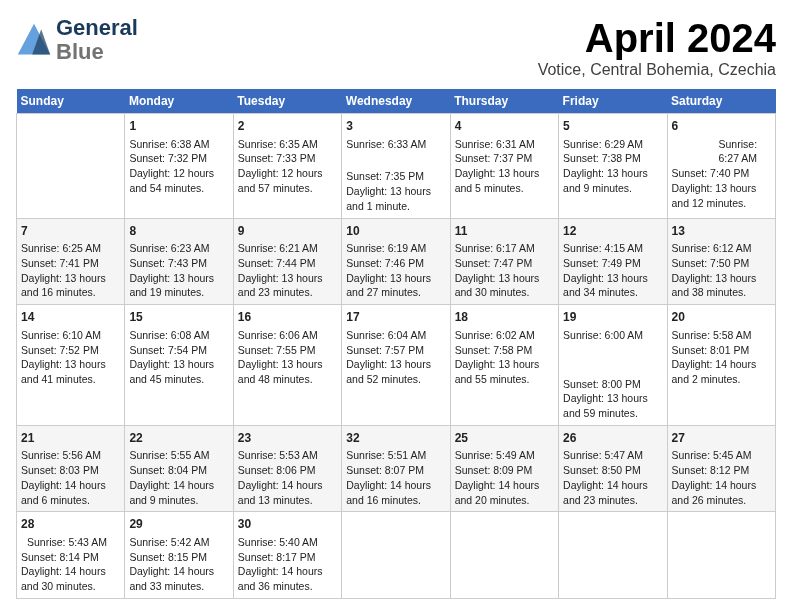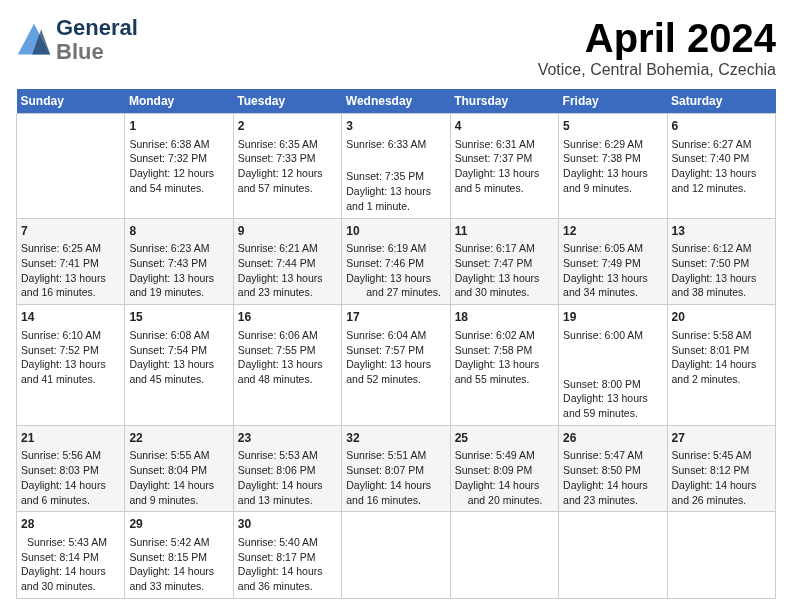--- a/index.html
+++ b/index.html
@@ -160,21 +160,21 @@
             <span class="day-number">5</span>
             <span style="display: block;">Sunrise: 6:29 AM</span>
             <span style="display: block;">Sunset: 7:38 PM</span>
             <span style="display: block;">Daylight: 13 hours</span>
             <span style="display: block;">and 9 minutes.</span>
           </div>
         </td>
         <td>
           <div class="cell-content">
             <span class="day-number">6</span>
-            <span style="display: block;">Sunrise: 6:27 AM</span>
+            <span style="display: block; margin-left: 47px;">Sunrise: 6:27 AM</span>
             <span style="display: block;">Sunset: 7:40 PM</span>
             <span style="display: block;">Daylight: 13 hours</span>
             <span style="display: block;">and 12 minutes.</span>
           </div>
         </td>
       </tr>
       <tr>
         <td>
           <div class="cell-content">
             <span class="day-number">7</span>
@@ -201,36 +201,36 @@
             <span style="display: block;">Daylight: 13 hours</span>
             <span style="display: block;">and 23 minutes.</span>
           </div>
         </td>
         <td>
           <div class="cell-content">
             <span class="day-number">10</span>
             <span style="display: block;">Sunrise: 6:19 AM</span>
             <span style="display: block;">Sunset: 7:46 PM</span>
             <span style="display: block;">Daylight: 13 hours</span>
-            <span style="display: block; margin-left: 20px;">and 27 minutes.</span>
+            <span style="display: block;">and 27 minutes.</span>
           </div>
         </td>
         <td>
           <div class="cell-content">
             <span class="day-number">11</span>
             <span style="display: block;">Sunrise: 6:17 AM</span>
             <span style="display: block;">Sunset: 7:47 PM</span>
             <span style="display: block;">Daylight: 13 hours</span>
             <span style="display: block;">and 30 minutes.</span>
           </div>
         </td>
         <td>
           <div class="cell-content">
             <span class="day-number">12</span>
-            <span style="display: block;">Sunrise: 6:05 AM</span>
+            <span style="display: block;">Sunrise: 4:15 AM</span>
             <span style="display: block;">Sunset: 7:49 PM</span>
             <span style="display: block;">Daylight: 13 hours</span>
             <span style="display: block;">and 34 minutes.</span>
           </div>
         </td>
         <td>
           <div class="cell-content">
             <span class="day-number">13</span>
             <span style="display: block;">Sunrise: 6:12 AM</span>
             <span style="display: block;">Sunset: 7:50 PM</span>
@@ -340,21 +340,21 @@
             <span style="display: block;">Daylight: 14 hours</span>
             <span style="display: block;">and 16 minutes.</span>
           </div>
         </td>
         <td>
           <div class="cell-content">
             <span class="day-number">25</span>
             <span style="display: block;">Sunrise: 5:49 AM</span>
             <span style="display: block;">Sunset: 8:09 PM</span>
             <span style="display: block;">Daylight: 14 hours</span>
-            <span style="display: block; margin-left: 13px;">and 20 minutes.</span>
+            <span style="display: block;">and 20 minutes.</span>
           </div>
         </td>
         <td>
           <div class="cell-content">
             <span class="day-number">26</span>
             <span style="display: block;">Sunrise: 5:47 AM</span>
             <span style="display: block;">Sunset: 8:50 PM</span>
             <span style="display: block;">Daylight: 14 hours</span>
             <span style="display: block;">and 23 minutes.</span>
           </div>

